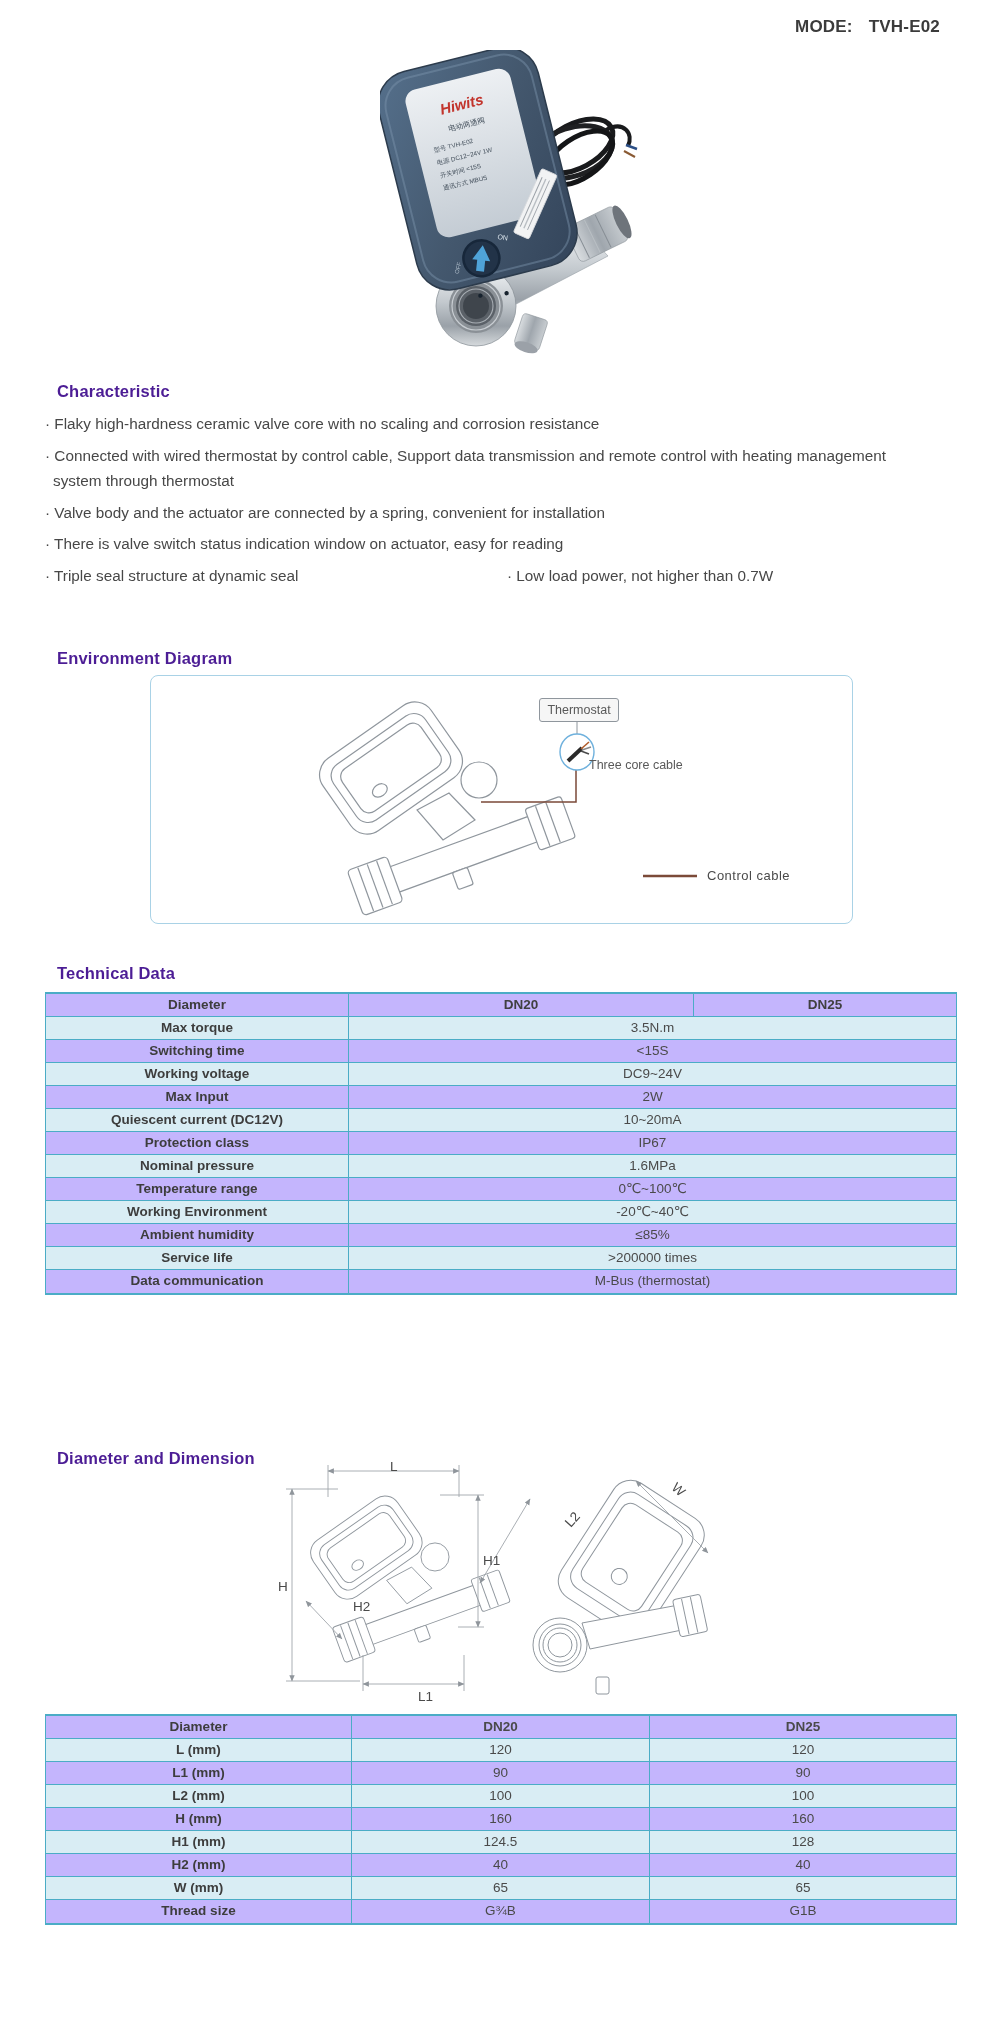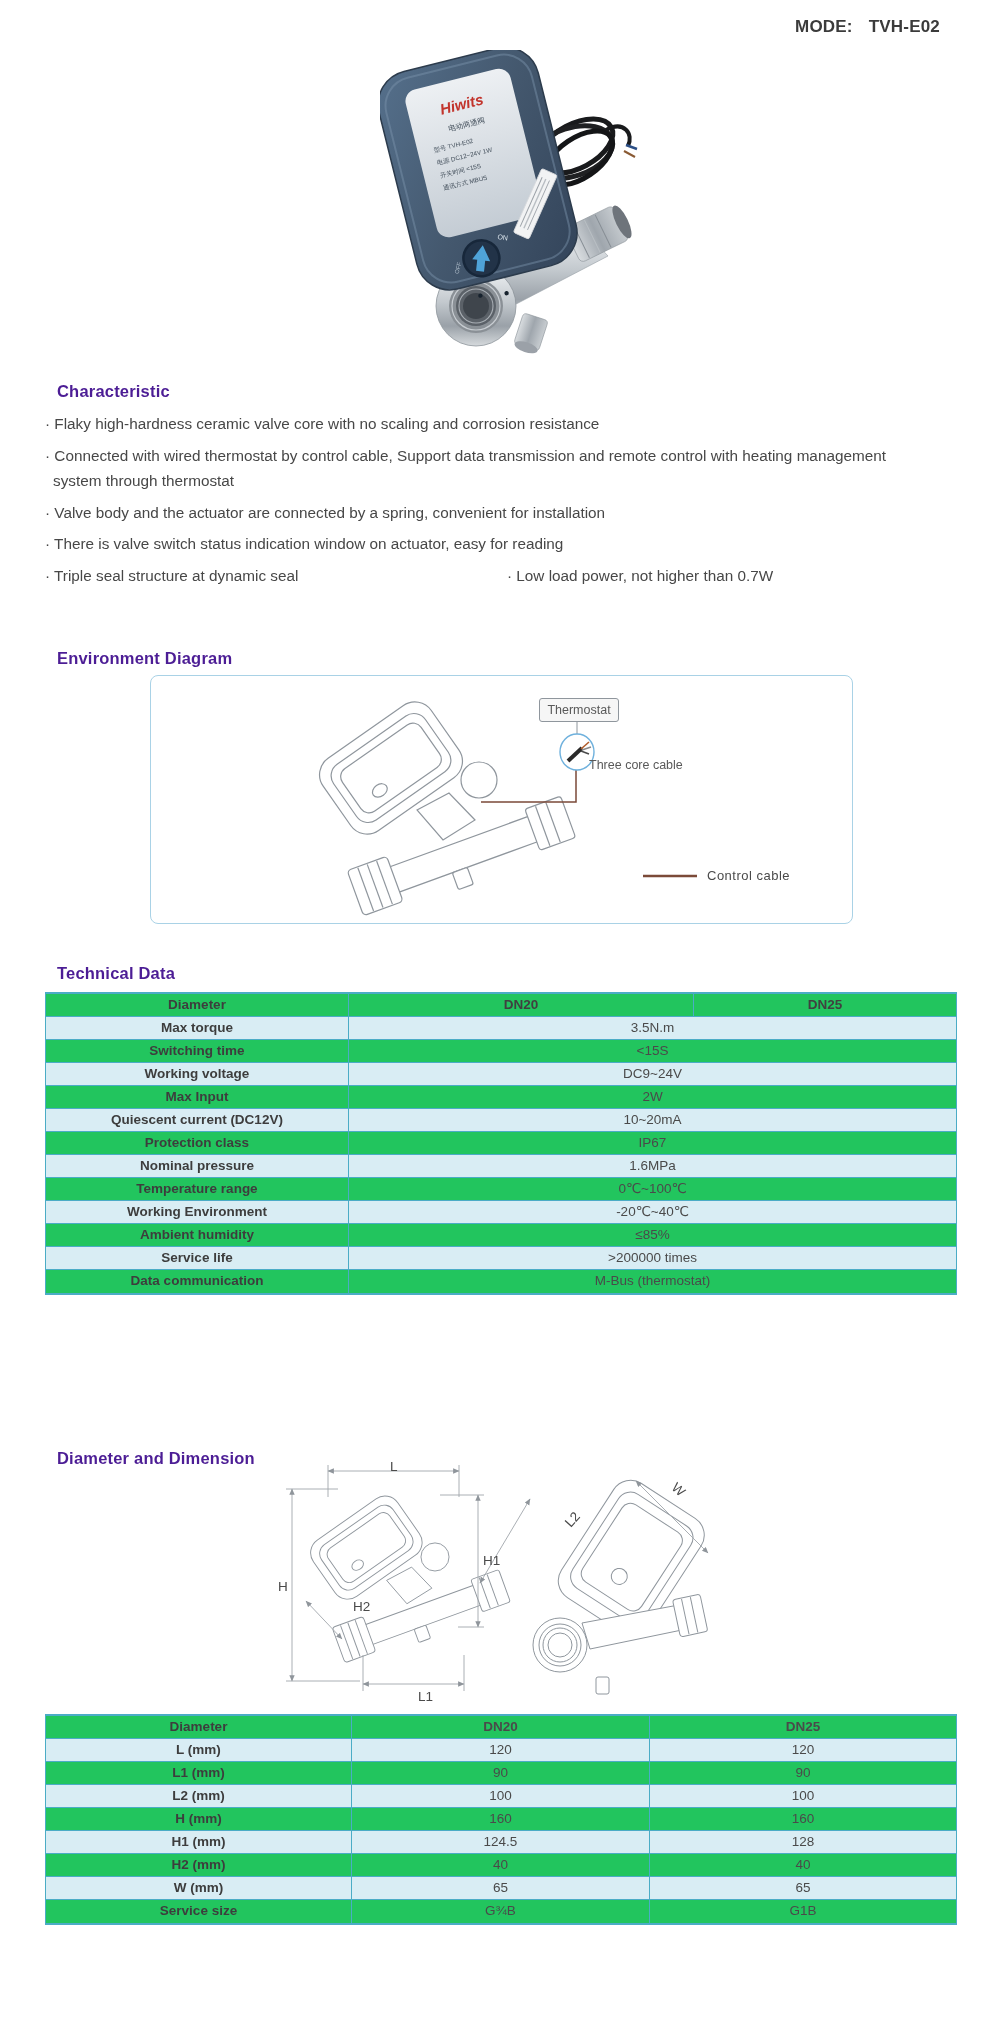--- a/index.html
+++ b/index.html
@@ -19,21 +19,21 @@
   
   .diagram-box{position:absolute;left:150px;top:675px;width:701px;height:247px;
                border:1px solid #a9d2e6;border-radius:8px;background:#fff;}
   .diagram-box svg{position:absolute;left:0;top:0;}
   .thermostat-box{position:absolute;left:388px;top:22px;width:78px;height:22px;border:1px solid #8f969d;
                   border-radius:3px;background:#f6f6f6;font-size:12.5px;color:#595959;text-align:center;line-height:22px;}
   .three-core-label{position:absolute;left:438px;top:82px;font-size:12.5px;color:#595959;}
   .control-cable-label{position:absolute;left:556px;top:192px;font-size:13px;color:#4a4a4a;letter-spacing:.5px;}
   
   .dtable{position:absolute;left:45px;width:910px;border:1.5px solid #4bacc6;border-top-width:2px;border-bottom-width:2px;
-          font-size:13.5px;color:#404040;background:#22c55e;}
+          font-size:13.5px;color:#404040;background:#c4b5fd;}
   #tech-table{top:992px;}
   #dim-table{top:1714px;}
   .trow{display:flex;height:23px;line-height:22px;border-bottom:1.5px solid #4bacc6;text-align:center;box-sizing:border-box;}
   .trow:last-child{border-bottom:none;}
   .dtable .trow:nth-child(even){background:#d9edf4;}
   .c1{width:302px;border-right:1.5px solid #4bacc6;font-weight:700;color:#3d3d3d;}
   .cv{flex:1;color:#4a4a4a;}
   .c2h{width:344px;border-right:1.5px solid #4bacc6;font-weight:700;}
   .c3h{flex:1;font-weight:700;}
   #dim-table .c1{width:305px;}
@@ -346,19 +346,19 @@
         <div class="c1">H2 (mm)</div>
         <div class="c2">40</div>
         <div class="c3">40</div>
       </div>
     <div class="trow">
         <div class="c1">W (mm)</div>
         <div class="c2">65</div>
         <div class="c3">65</div>
       </div>
     <div class="trow">
-        <div class="c1">Service size</div>
+        <div class="c1">Thread size</div>
         <div class="c2">G¾B</div>
         <div class="c3">G1B</div>
       </div>
   </div>
 
 </div>
 
 </body></html>

